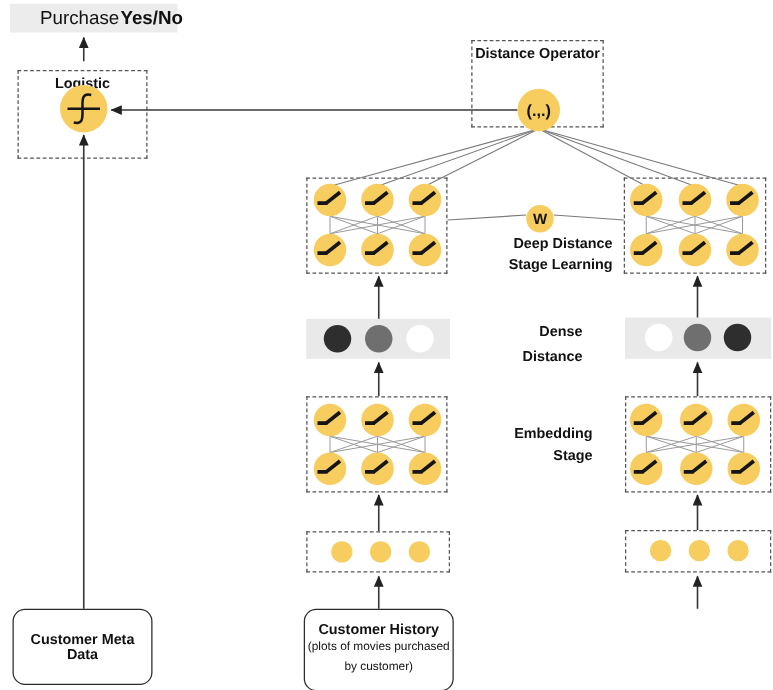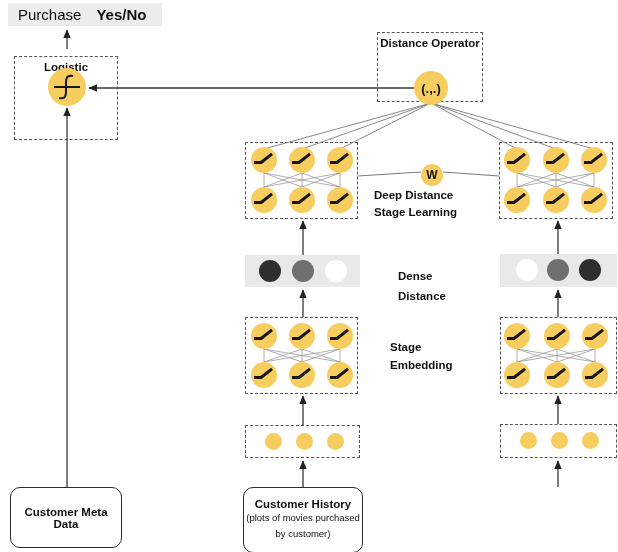--- a/index.html
+++ b/index.html
@@ -23,30 +23,30 @@
   .neuron{position:absolute;width:26px;height:26px;border-radius:50%;background:#F8CD5F;z-index:2;}
   .neuron::before{content:'';position:absolute;left:3px;top:14px;width:8px;height:3px;background:#151515;}
   .neuron::after{content:'';position:absolute;left:10px;top:14px;width:14px;height:3px;background:#151515;
                  transform:rotate(-38deg);transform-origin:left center;}
 
   .bar{position:absolute;background:#E9E9E9;z-index:0;}
   .dot{position:absolute;width:22px;height:22px;border-radius:50%;top:5px;z-index:2;}
   .dot-dark{background:#2E2E2E;} .dot-mid{background:#6F6F6F;} .dot-white{background:#FFFFFF;}
   .sdot{position:absolute;width:17px;height:17px;border-radius:50%;background:#F8CD5F;top:7px;z-index:2;}
 
-  .side-label{position:absolute;text-align:left;font-weight:bold;font-size:11.5px;line-height:1.75;z-index:2;}
+  .side-label{position:absolute;text-align:right;font-weight:bold;font-size:11.5px;line-height:1.75;z-index:2;}
 
   .io-box{position:absolute;border:1.5px solid #2b2b2b;border-radius:10px;background:#fff;z-index:2;
           display:flex;flex-direction:column;align-items:center;justify-content:center;text-align:center;}
   .io-title{font-weight:bold;font-size:11.5px;}
   .io-sub{font-size:9.5px;line-height:1.7;}
 
-  .purchase-label{position:absolute;left:8px;top:3px;width:154px;height:23px;background:#ECECEC;z-index:2;
-                  display:flex;align-items:center;padding-left:10px;font-size:15px;box-sizing:border-box;}
-  .purchase-label .val{font-weight:bold;margin-left:15px;}
+  .purchase-label{position:absolute;left:8px;top:3px;width:134px;height:23px;background:#ECECEC;z-index:2;
+                  display:flex;align-items:center;padding-left:24px;font-size:15px;box-sizing:border-box;}
+  .purchase-label .val{font-weight:bold;margin-left:1px;}
   .glyph-svg{stroke:#151515;stroke-width:2;fill:none;}
 </style>
 </head>
 <body>
 
 <div class="canvas">
 
   <svg class="overlay">
     <defs>
       <marker id="arr" markerWidth="8" markerHeight="7" refX="6.5" refY="3" orient="auto">
@@ -120,21 +120,21 @@
         <line x1="595" y1="349" x2="557" y2="362"></line>
         <line x1="595" y1="349" x2="595" y2="362"></line>
       </g>
   </svg>
 
   <div class="purchase-label">
     <span>Purchase</span>
     <span class="val">Yes/No</span>
   </div>
 
-  <div class="dashed" style="left:14px;top:56px;width:104px;height:84px;">
+  <div class="dashed" style="left:14px;top:56px;width:104px;height:71px;">
     <div class="box-title">Logistic</div>
   </div>
   <div class="circle logistic-circle">
     <svg class="glyph-svg" width="38" height="38" viewBox="0 0 38 38">
       <line x1="6" y1="19" x2="32" y2="19"></line>
       <path d="M 25,8 C 17,6 18,13 18,19 C 18,25 19,32 11,30"></path>
     </svg>
   </div>
 
   <div class="dashed" style="left:377px;top:32px;width:106px;height:70px;">
@@ -167,21 +167,21 @@
   <div class="bar" style="left:245px;top:255px;width:115px;height:32px;">
     <span class="dot dot-dark" style="left:14px;"></span>
     <span class="dot dot-mid" style="left:47px;"></span>
     <span class="dot dot-white" style="left:80px;"></span>
   </div>
   <div class="bar" style="left:500px;top:254px;width:117px;height:33px;">
     <span class="dot dot-white" style="left:16px;"></span>
     <span class="dot dot-mid" style="left:47px;"></span>
     <span class="dot dot-dark" style="left:79px;"></span>
   </div>
-  <div class="side-label" style="left:398px;top:256px;width:68px;margin-top:10px;">
+  <div class="side-label" style="left:398px;top:256px;width:68px;">
     <div>Dense</div>
     <div>Distance</div>
   </div>
 
   <div class="dashed" style="left:245px;top:317px;width:113px;height:77px;"></div>
   <span class="neuron" style="left:251px;top:323px;"></span>
   <span class="neuron" style="left:289px;top:323px;"></span>
   <span class="neuron" style="left:327px;top:323px;"></span>
   <span class="neuron" style="left:251px;top:362px;"></span>
   <span class="neuron" style="left:289px;top:362px;"></span>
@@ -189,22 +189,22 @@
 
   <div class="dashed" style="left:500px;top:317px;width:117px;height:77px;"></div>
   <span class="neuron" style="left:504px;top:323px;"></span>
   <span class="neuron" style="left:544px;top:323px;"></span>
   <span class="neuron" style="left:582px;top:323px;"></span>
   <span class="neuron" style="left:504px;top:362px;"></span>
   <span class="neuron" style="left:544px;top:362px;"></span>
   <span class="neuron" style="left:582px;top:362px;"></span>
 
   <div class="side-label" style="left:390px;top:338px;width:84px;line-height:1.6;">
+    <div>Embedding</div>
     <div>Stage</div>
-    <div>Embedding</div>
   </div>
 
   <div class="dashed" style="left:245px;top:425px;width:115px;height:33px;">
     <span class="sdot" style="left:19px;"></span>
     <span class="sdot" style="left:50px;"></span>
     <span class="sdot" style="left:81px;"></span>
   </div>
   <div class="dashed" style="left:500px;top:424px;width:117px;height:34px;">
     <span class="sdot" style="left:19px;"></span>
     <span class="sdot" style="left:50px;"></span>

